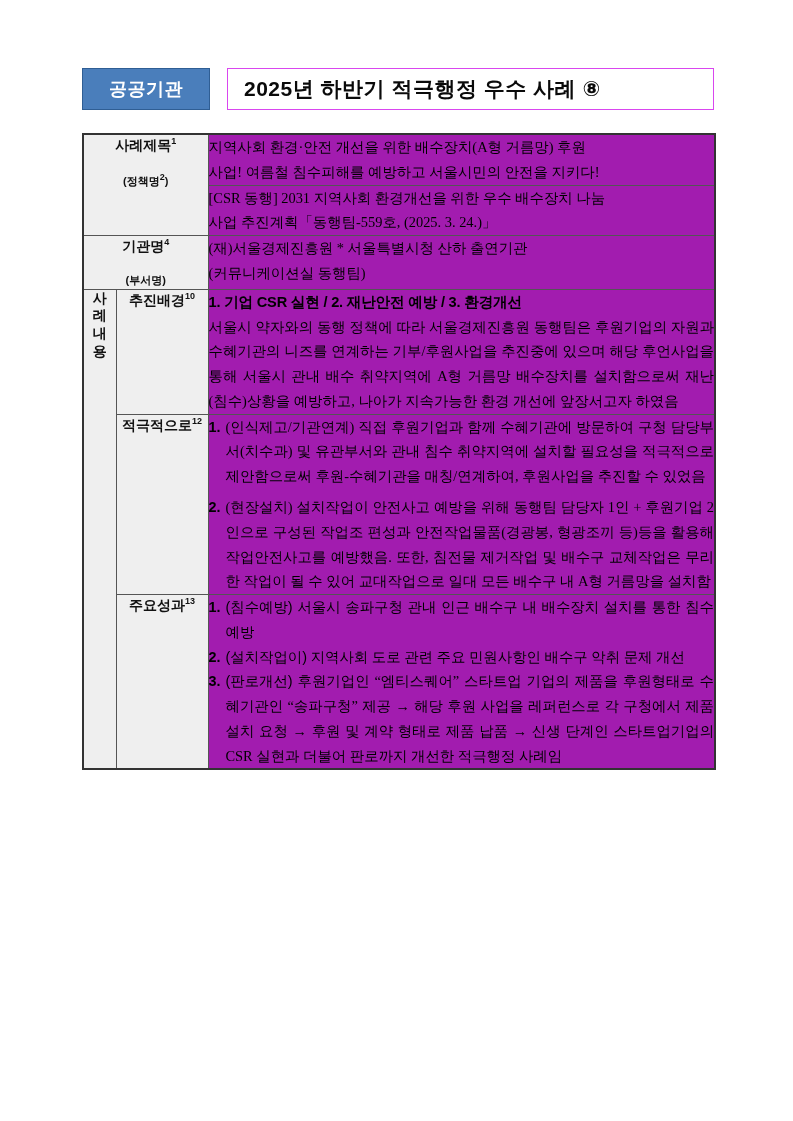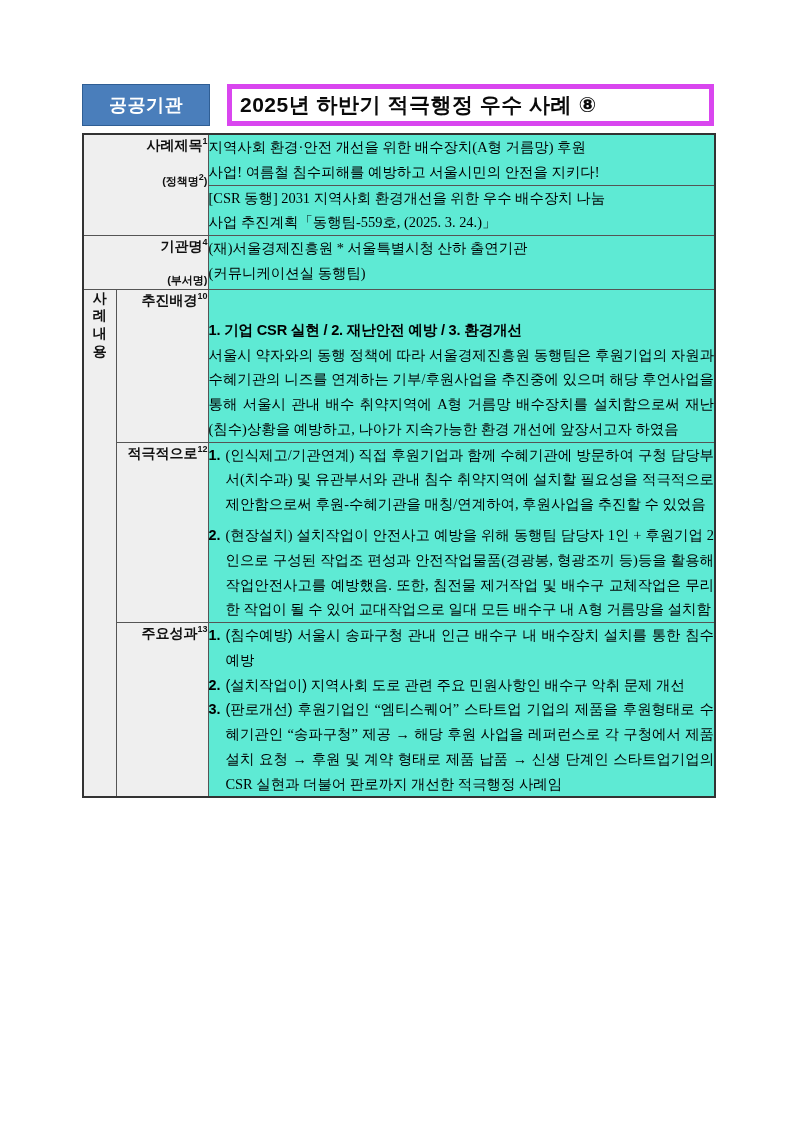--- a/index.html
+++ b/index.html
@@ -20,21 +20,21 @@
     width: 793px;
     height: 1121px;
     box-sizing: border-box;
     padding: 0;
   }
 
   
   .header {
     position: absolute;
     left: 82px;
-    top: 84px;
+    top: 68px;
     width: 632px;
     height: 42px;
     display: flex;
     align-items: stretch;
   }
   .badge {
     width: 128px;
     background: #4a7ebb;
     border: 1px solid #2f5e94;
     box-sizing: border-box;
@@ -44,25 +44,25 @@
     color: #ffffff;
     font-family: "Liberation Sans", "DejaVu Sans", sans-serif;
     font-weight: bold;
     font-size: 18px;
     letter-spacing: 0.5px;
   }
   .title-box {
     flex: 1;
     margin-left: 17px;
     background: #ffffff;
-    border: 5px solid #d946ef;
+    border: 1px solid #d946ef;
     box-sizing: border-box;
     display: flex;
     align-items: center;
-    padding-left: 8px;
+    padding-left: 16px;
     font-family: "Liberation Sans", "DejaVu Sans", sans-serif;
     font-weight: bold;
     font-size: 21px;
     letter-spacing: 0.5px;
     color: #0a0a0a;
   }
 
   
   .doc-table {
     position: absolute;
@@ -77,21 +77,21 @@
     border: 1px solid #555555;
     vertical-align: top;
     padding: 0;
   }
   .doc-table td.outer-left { border-left: 2px solid #333333; }
   .doc-table td.outer-right { border-right: 2px solid #333333; }
 
   
   .lbl {
     background: #efefef;
-    text-align: right;
+    text-align: center;
     vertical-align: middle;
     font-family: "Liberation Sans", "DejaVu Sans", sans-serif;
     font-weight: bold;
     font-size: 14px;
     color: #111111;
     padding: 4px 2px;
     line-height: 1.5;
   }
   .lbl .sub {
     display: block;
@@ -112,36 +112,35 @@
     font-weight: bold;
     font-size: 14px;
     line-height: 1.28;
     color: #111111;
     letter-spacing: 0;
   }
   .lbl-vert span { display: block; }
 
   
   .body-cell {
-    background: #5eead4;
+    background: #a21caf;
     padding: 3px 6px 5px 6px;
     font-family: "Liberation Serif", "DejaVu Serif", serif;
     font-size: 14.4px;
     line-height: 1.72;
     text-align: justify;
     text-justify: inter-character;
     color: #000000;
   }
   .body-cell p { margin: 0; }
   .body-cell .hd {
     font-family: "Liberation Sans", "DejaVu Sans", sans-serif;
     font-weight: bold;
     font-size: 14.6px;
     letter-spacing: -0.2px;
-    margin-top: 28px;
   }
   .body-cell .b {
     font-family: "Liberation Sans", "DejaVu Sans", sans-serif;
     font-weight: normal;
   }
   .num-item {
     display: flex;
     align-items: flex-start;
   }
   .num-item .num {

